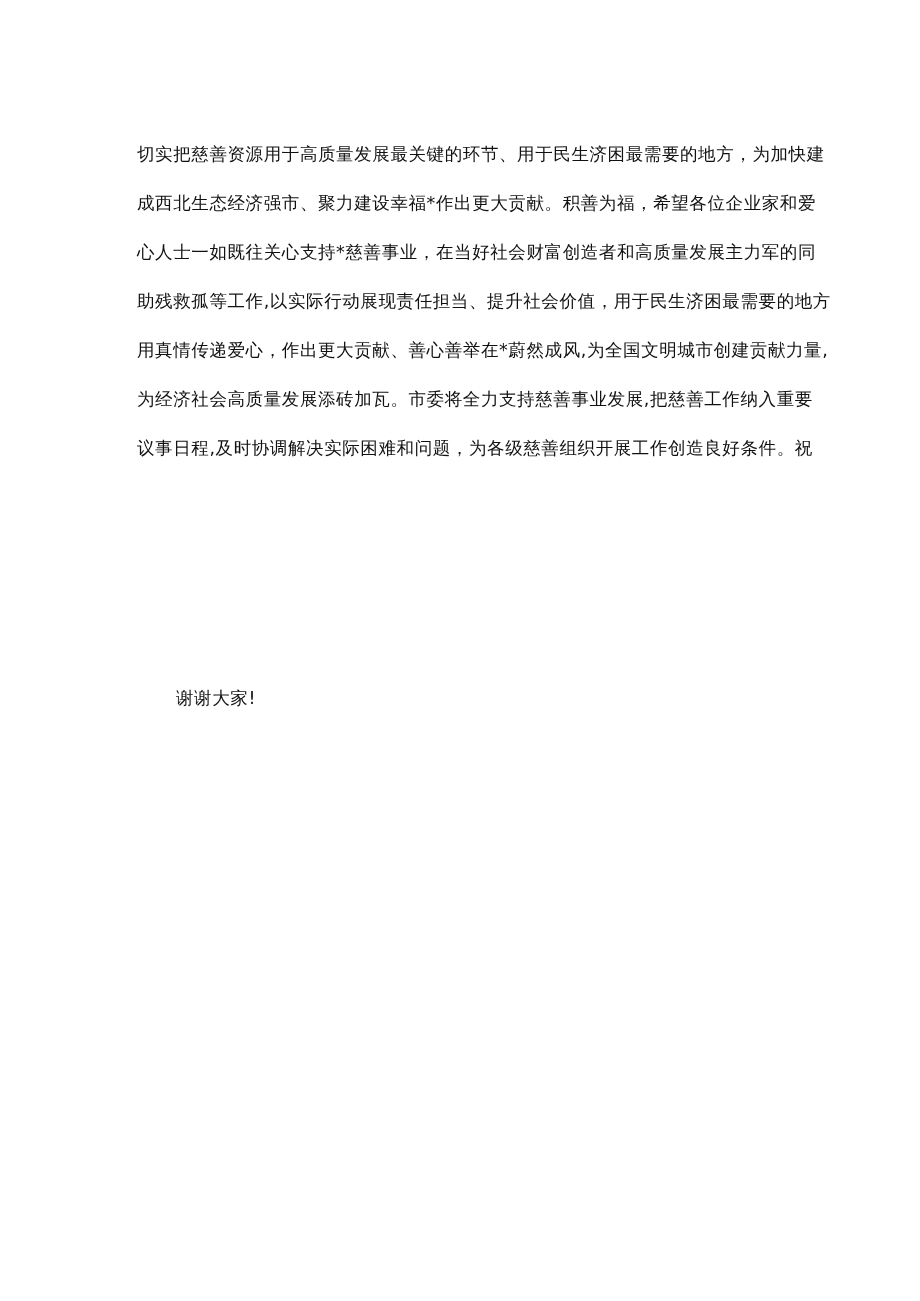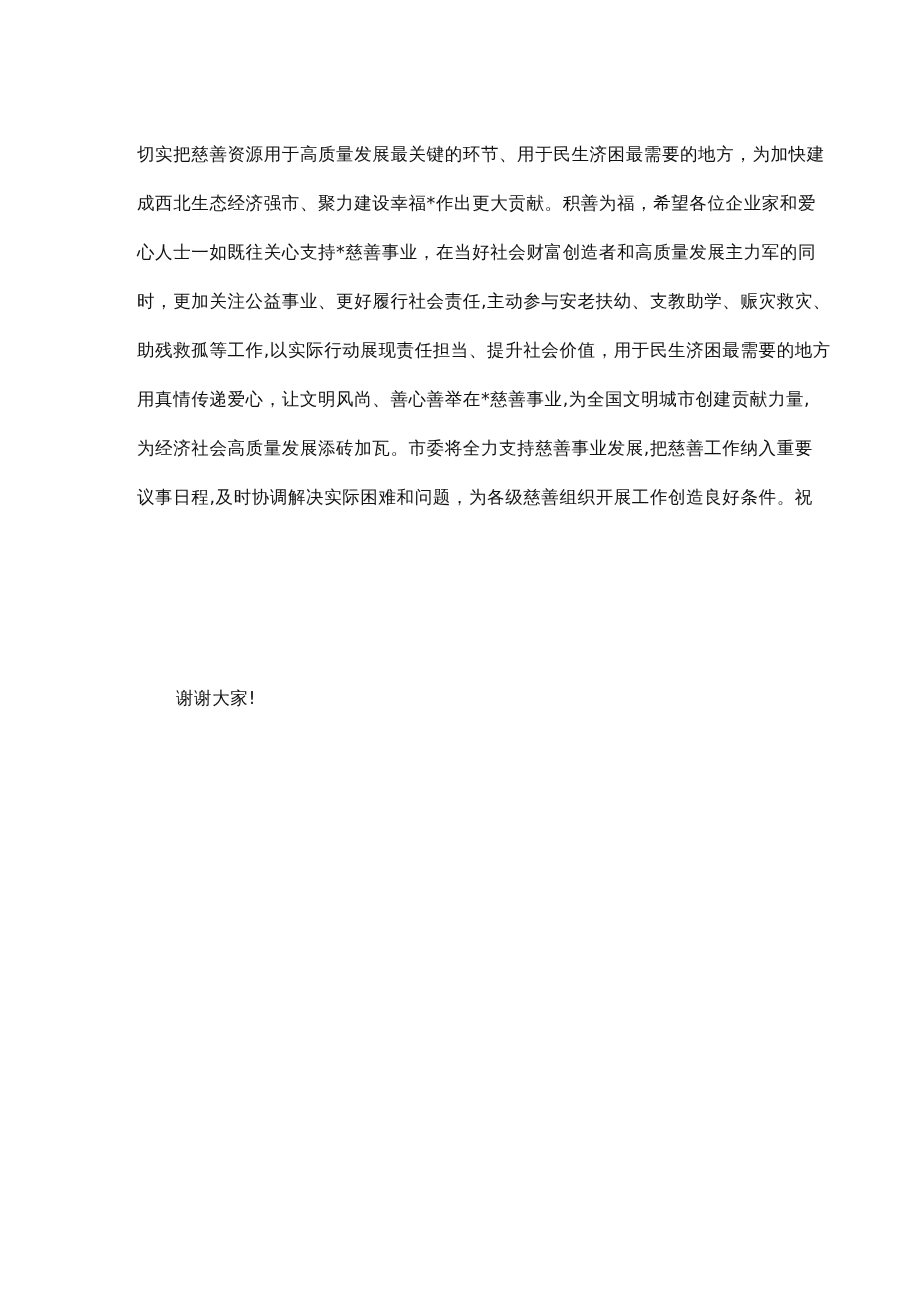--- a/index.html
+++ b/index.html
@@ -48,20 +48,19 @@
     }
   </style>
 </head>
 <body>
 
 <div class="page">
   <div class="body-text">
     <span class="line">切实把慈善资源用于高质量发展最关键的环节、用于民生济困最需要的地方，为加快建</span>
     <span class="line">成西北生态经济强市、聚力建设幸福*作出更大贡献。积善为福，希望各位企业家和爱</span>
     <span class="line">心人士一如既往关心支持*慈善事业，在当好社会财富创造者和高质量发展主力军的同</span>
-    <span class="line">时，更加关注公益事业、更好履行社会责任,主动参与安老扶幼、支教助学、赈灾救灾、</span>
     <span class="line">助残救孤等工作,以实际行动展现责任担当、提升社会价值，用于民生济困最需要的地方</span>
-    <span class="line">用真情传递爱心，让文明风尚、善心善举在*慈善事业,为全国文明城市创建贡献力量,</span>
+    <span class="line">用真情传递爱心，作出更大贡献、善心善举在*蔚然成风,为全国文明城市创建贡献力量,</span>
     <span class="line">为经济社会高质量发展添砖加瓦。市委将全力支持慈善事业发展,把慈善工作纳入重要</span>
     <span class="line">议事日程,及时协调解决实际困难和问题，为各级慈善组织开展工作创造良好条件。祝</span>
   </div>
   <div class="closing">谢谢大家!</div>
 </div>
 
 </body></html>

